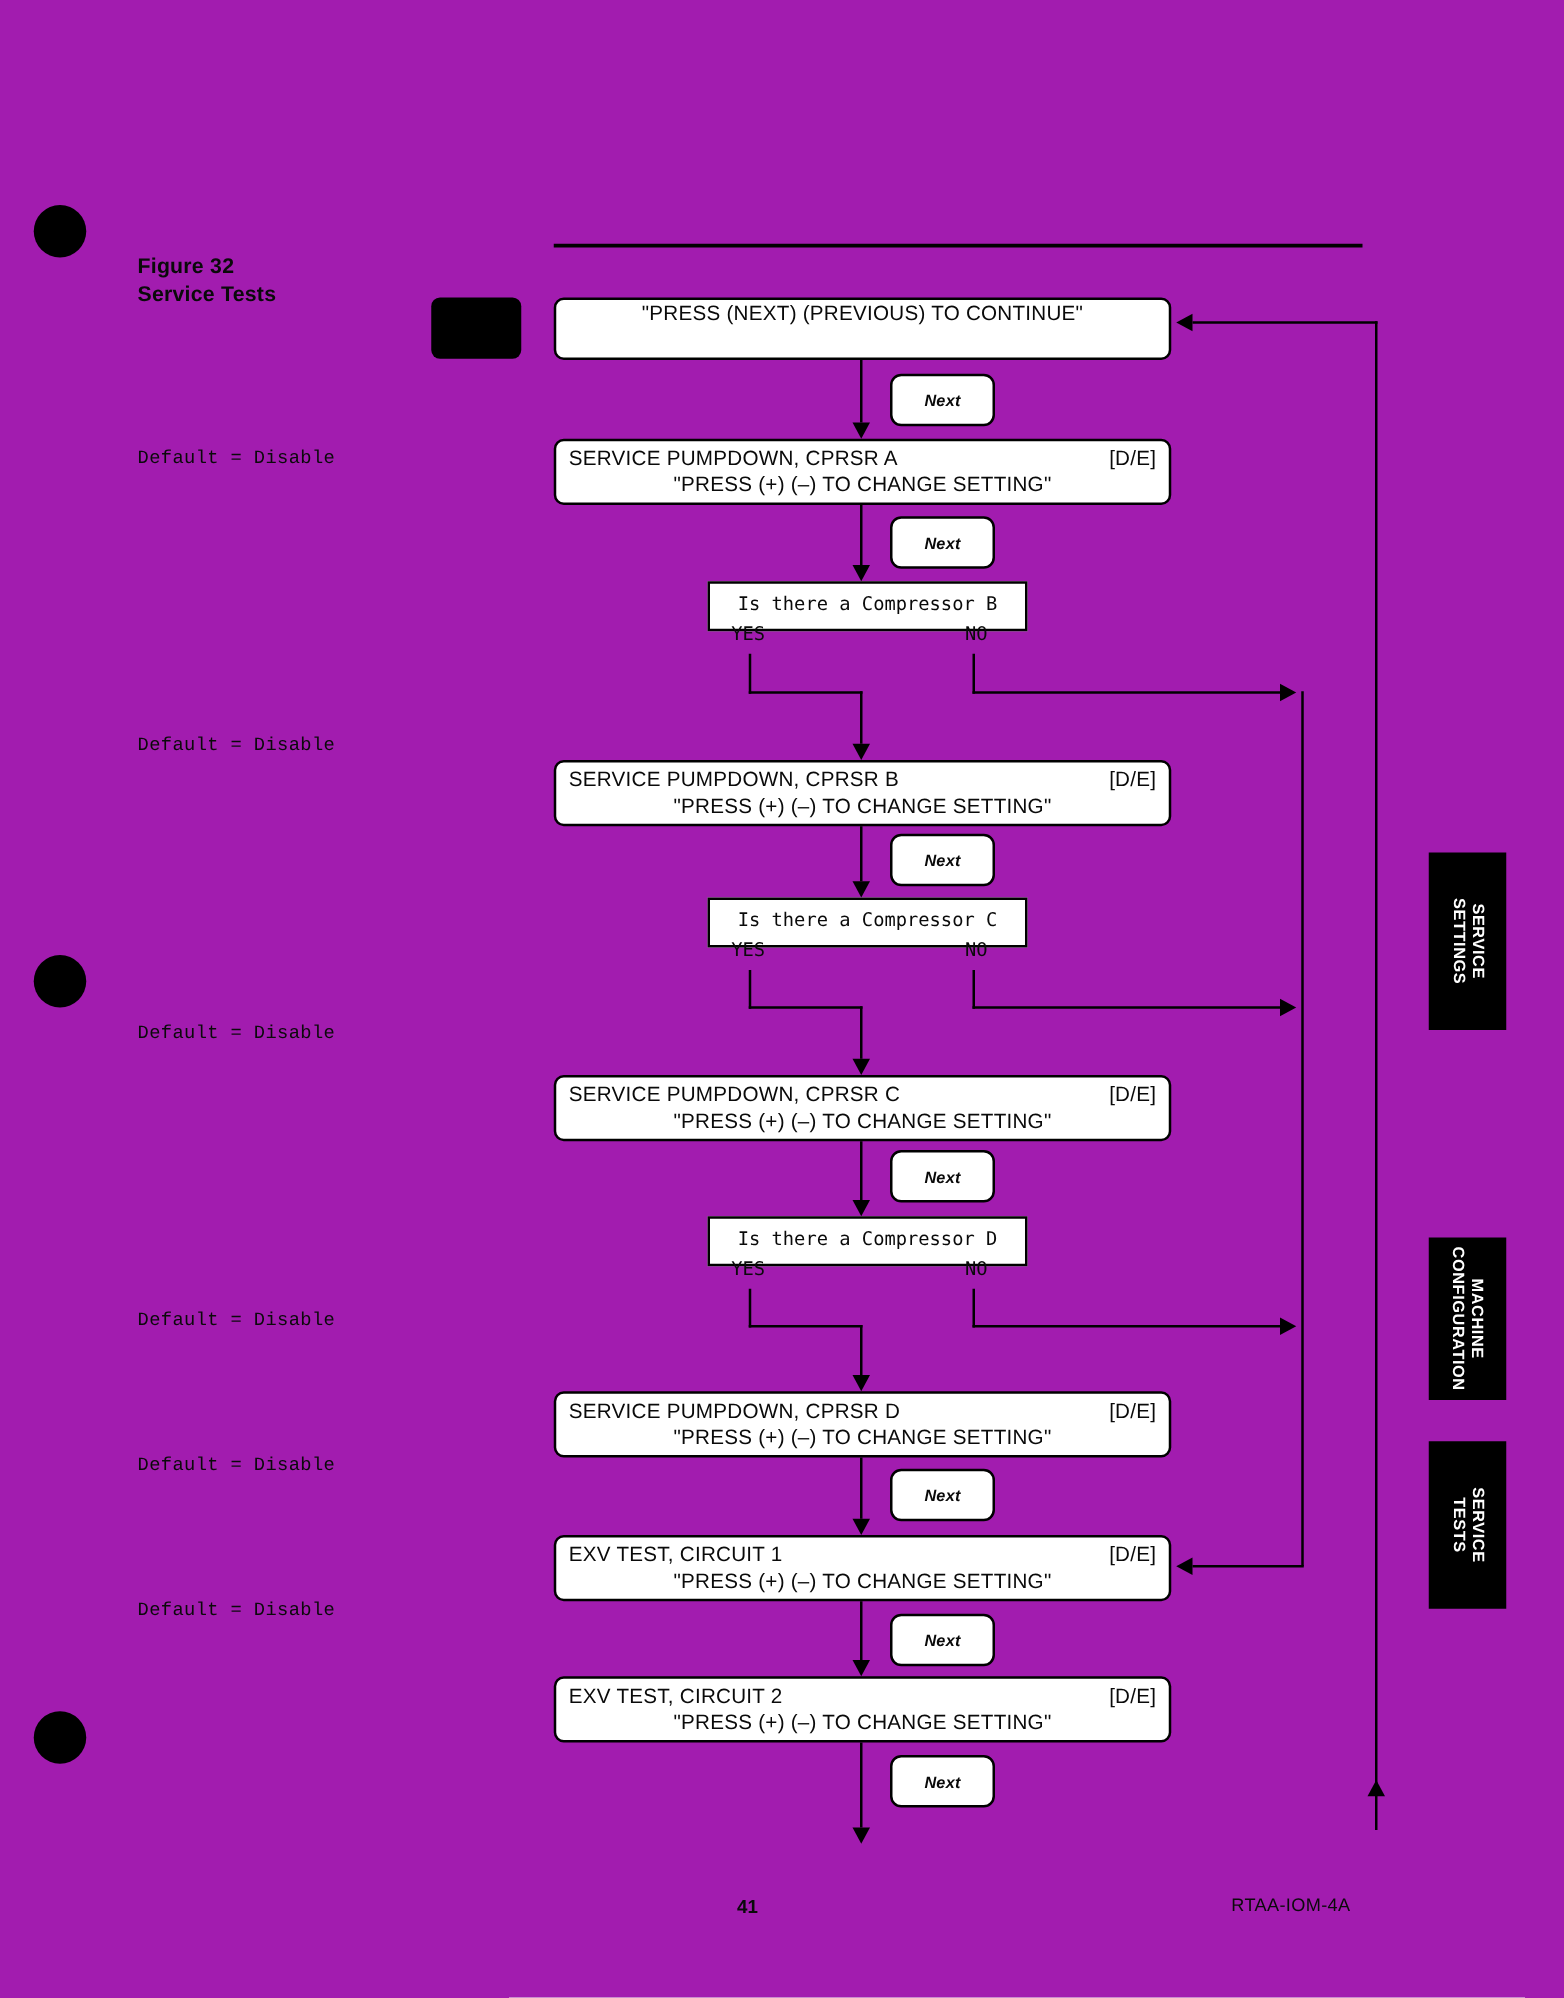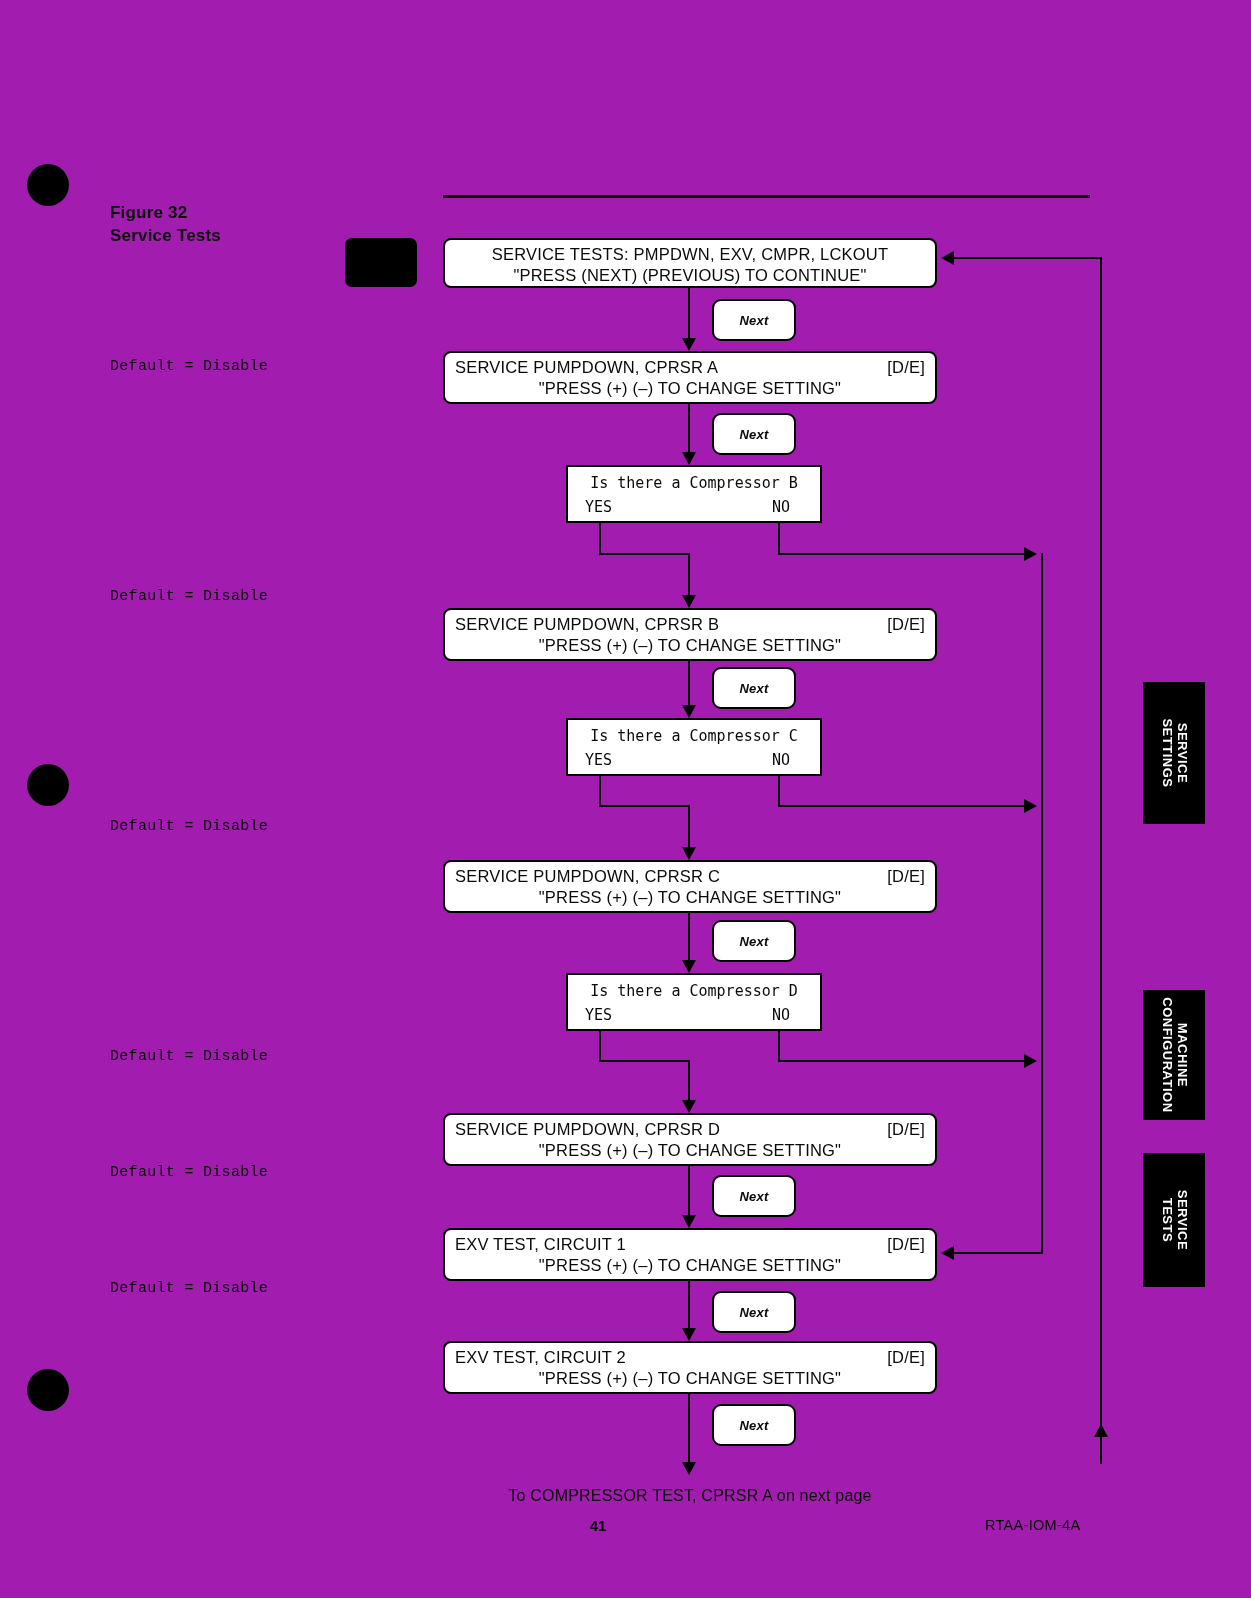--- a/index.html
+++ b/index.html
@@ -20,21 +20,21 @@
     position:absolute; left:443px; width:494px; height:53px;
     border:2.5px solid #000; border-radius:8px; background:#fff; box-sizing:border-box;
     font-size:16.5px; letter-spacing:0.2px;
   }
   .flow-box .row1 { position:relative; margin-top:5px; padding:0 10px; white-space:nowrap; }
   .flow-box .tag { position:absolute; right:10px; top:0; }
   .flow-box .row2 { text-align:center; margin-top:2px; white-space:nowrap; }
   .flow-box.centered .row1 { text-align:center; }
 
   .decision-box {
-    position:absolute; left:566px; width:256px; height:58px;
+    position:absolute; left:566px; width:256px; height:40px;
     border:2px solid #000; background:#fff; box-sizing:border-box;
     font-family:"DejaVu Sans Mono", monospace; font-size:15px;
   }
   .decision-box .q { text-align:center; margin-top:7px; white-space:nowrap; }
   .decision-box .yn { display:flex; justify-content:space-between; padding:6px 30px 0 17px; }
 
   .next-btn {
     position:absolute; left:712px; width:84px; height:42px;
     border:2.5px solid #000; border-radius:9px; background:#fff; box-sizing:border-box;
     display:flex; align-items:center; justify-content:center;
@@ -78,21 +78,20 @@
   <div class="default-note" style="top:588px">Default = Disable</div>
   <div class="default-note" style="top:818px">Default = Disable</div>
   <div class="default-note" style="top:1048px">Default = Disable</div>
   <div class="default-note" style="top:1164px">Default = Disable</div>
   <div class="default-note" style="top:1280px">Default = Disable</div>
 
   <div class="rule"></div>
   <div class="start-marker"></div>
 
   <div class="flow-box centered" style="top:238px;height:50px">
-    <div class="row1">SERVICE TESTS: PMPDWN, EXV, CMPR, LCKOUT</div>
     <div class="row2">"PRESS (NEXT) (PREVIOUS) TO CONTINUE"</div>
   </div>
 
   <div class="flow-box" style="top:351px">
     <div class="row1"><span>SERVICE PUMPDOWN, CPRSR A</span>
       <span class="tag">[D/E]</span></div>
     <div class="row2">"PRESS (+) (–) TO CHANGE SETTING"</div>
   </div>
 
   <div class="flow-box" style="top:608px">
@@ -235,17 +234,16 @@
     <div class="tab-text">
       <span>MACHINE</span><br><span>CONFIGURATION</span>
     </div>
   </div>
   <div class="side-tab" style="top:1153px;height:134px">
     <div class="tab-text">
       <span>SERVICE</span><br><span>TESTS</span>
     </div>
   </div>
 
-  <div class="footer-note">To COMPRESSOR TEST, CPRSR A on next page</div>
   <div class="page-num">41</div>
   <div class="doc-code">RTAA-IOM-4A</div>
 
 </div>
 
 </body></html>

